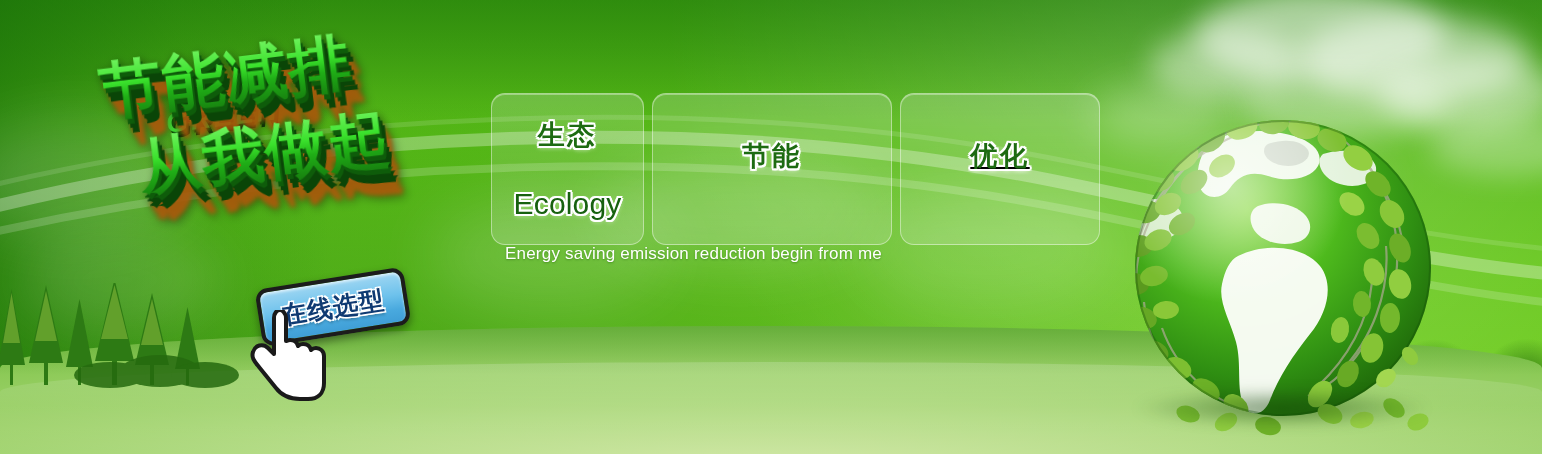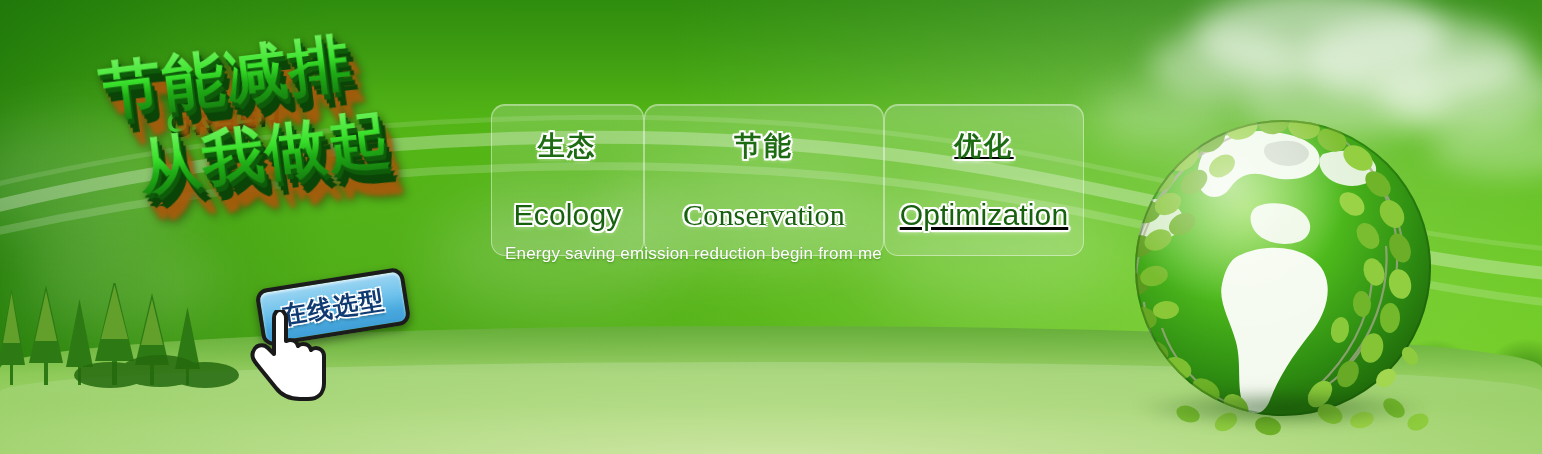--- a/index.html
+++ b/index.html
@@ -119,21 +119,21 @@
     box-shadow:0 4px 8px rgba(0,0,0,.40), inset 0 2px 3px rgba(255,255,255,.65);
     display:flex; align-items:center; justify-content:center;
   }
   .cta-label{
     font-size:25px; font-weight:bold; color:#0f3a72; letter-spacing:.04em;
     text-shadow:-1.5px -1.5px 0 #fff, 1.5px -1.5px 0 #fff, -1.5px 1.5px 0 #fff, 1.5px 1.5px 0 #fff, 0 3px 3px rgba(0,0,0,.30);
   }
   .cursor-hand{ position:absolute; left:-4px; top:38px; width:86px; height:92px; }
 
   
-  .cards{ position:absolute; left:491px; top:104px; display:flex; gap:0; }
+  .cards{ position:absolute; left:491px; top:93px; display:flex; gap:8px; }
   .card{
     height:152px;
     border-radius:14px;
     border:1px solid rgba(255,255,255,.42);
     background:linear-gradient(180deg,rgba(255,255,255,.20) 0%,rgba(255,255,255,.12) 45%,rgba(255,255,255,.17) 100%);
     box-shadow:inset 0 1px 0 rgba(255,255,255,.35);
     display:flex; flex-direction:column; align-items:center; justify-content:center;
     padding:0 18px;
   }
   .card-1{ width:153px; }
@@ -250,25 +250,23 @@
     </svg>
   </div>
 
   <div class="cards">
     <div class="card card-1">
       <div class="card-cn">生态</div>
       <div class="card-en">Ecology</div>
     </div>
     <div class="card card-2">
       <div class="card-cn">节能</div>
-      <div class="card-en">Conservation</div>
     </div>
     <div class="card card-3">
       <div class="card-cn">优化</div>
-      <div class="card-en">Optimization</div>
     </div>
   </div>
 
   <div class="tagline">Energy saving emission reduction begin from me</div>
 
   <div class="globe-wrap">
     <div class="globe-shadow"></div>
     <svg viewBox="0 0 330 340" width="330" height="340">
       <defs>
         <radialGradient id="gsphere" cx="38%" cy="30%" r="78%">

